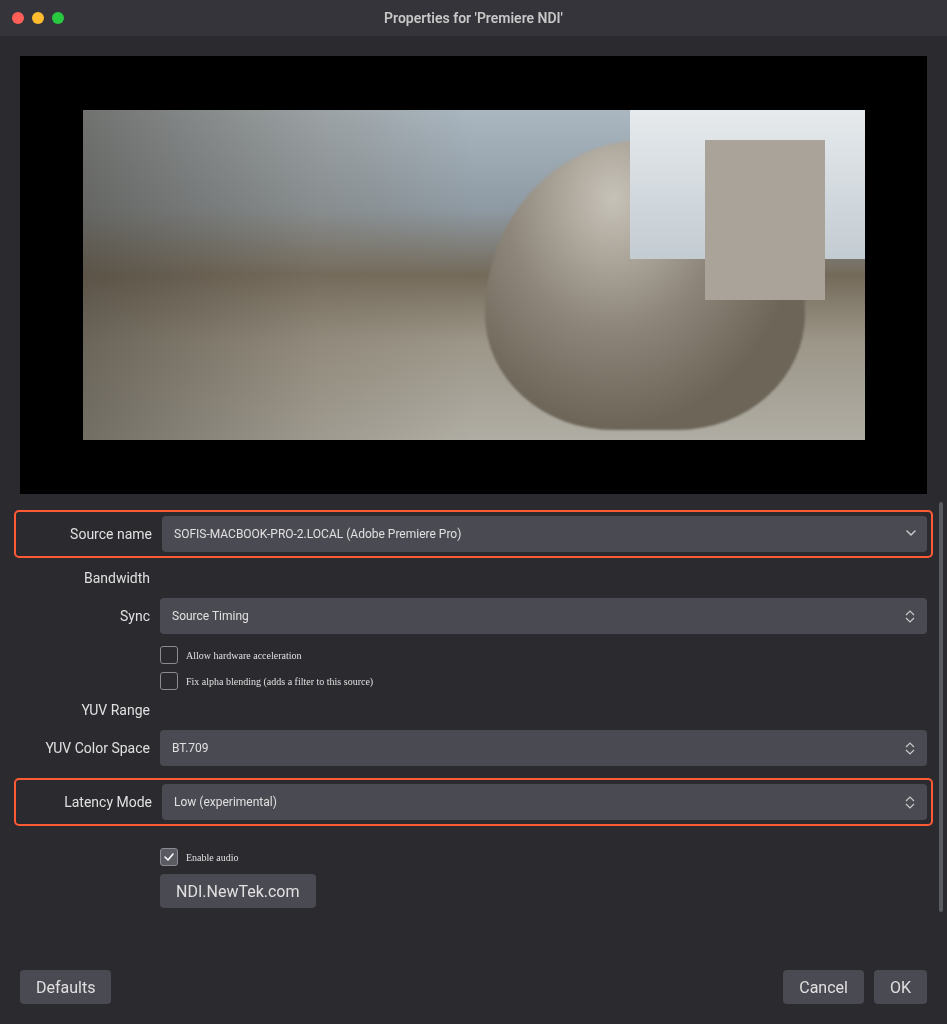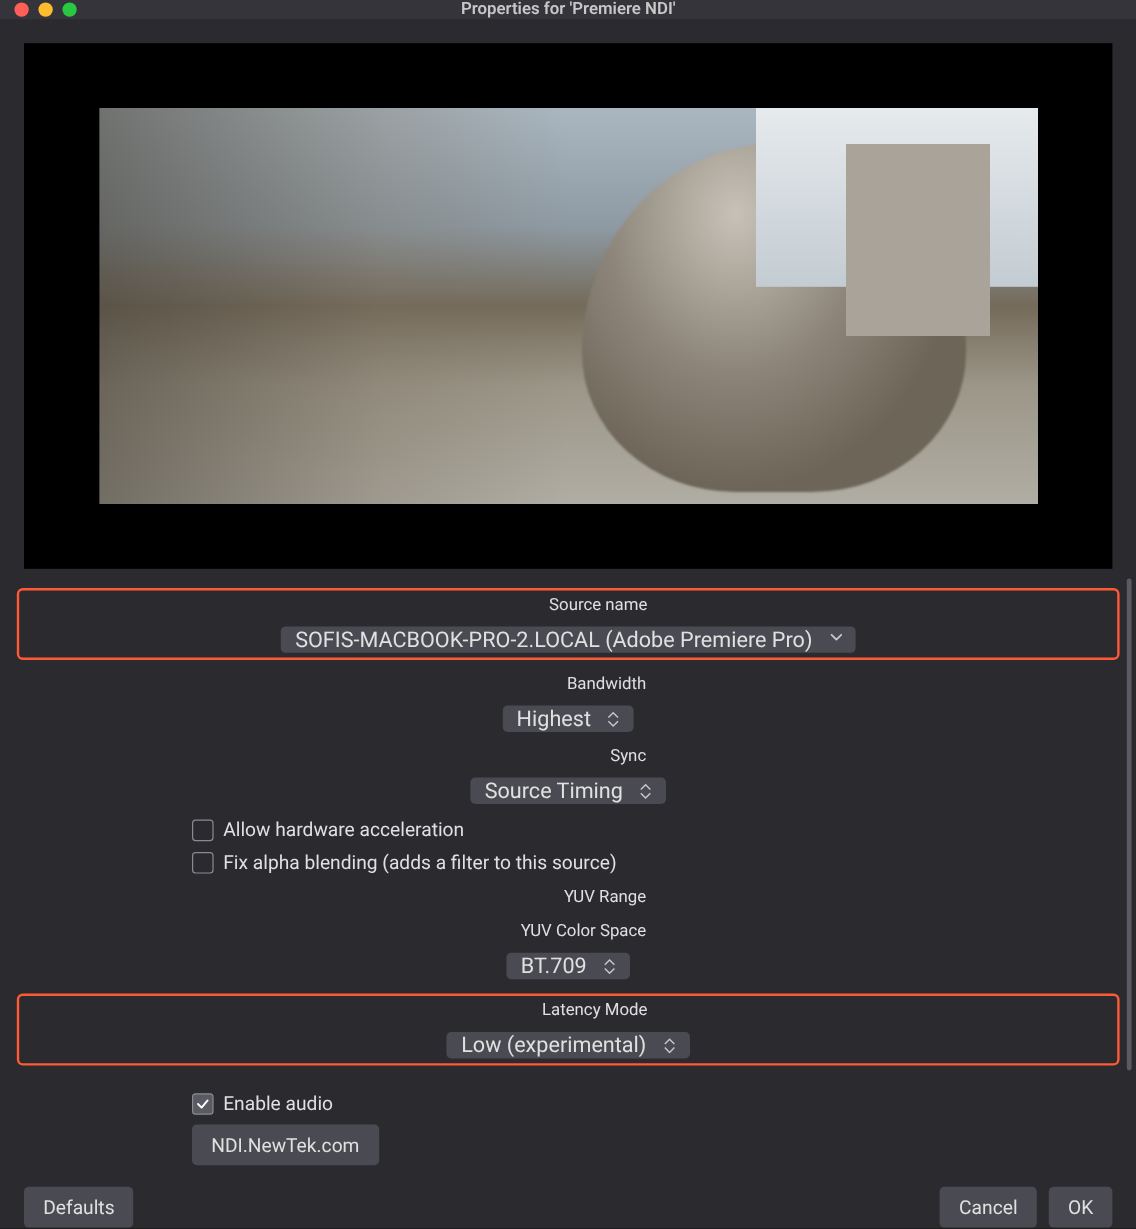--- a/index.html
+++ b/index.html
@@ -32,35 +32,35 @@
   
   .preview-img::before{content:"";position:absolute;right:60px;top:30px;width:320px;height:290px;background:radial-gradient(ellipse at 40% 20%,#c7c2b8 0%,#8d8579 40%,#6c6558 70%);border-radius:50% 50% 40% 40%/60% 60% 40% 40%;filter:blur(1px);}
   .preview-img::after{content:"";position:absolute;left:0;top:0;width:50%;height:100%;background:linear-gradient(90deg,rgba(74,68,58,.6),rgba(120,110,95,.3) 60%,transparent);}
   .sky{position:absolute;right:0;top:0;width:30%;height:45%;background:linear-gradient(180deg,#e6eaed,#c3ccd2);}
   .building{position:absolute;right:40px;top:30px;width:120px;height:160px;background:#a9a39a;}
 
   .form-scroll{flex:1;padding:8px 20px 4px 20px;position:relative;}
   .form-inner{position:relative;}
   .scroll-indicator{position:absolute;right:4px;top:0;width:4px;height:410px;background:#5a5a62;border-radius:2px;}
 
-  .row{display:flex;align-items:center;margin-bottom:12px;gap:10px;flex-direction:column;}
+  .row{display:flex;align-items:center;margin-bottom:12px;gap:10px;}
   .label{width:130px;text-align:right;color:var(--text);font-size:14px;flex-shrink:0;}
   .field-wrap{flex:1;position:relative;}
-  .select{width:100%;height:22px;background:var(--field);border:none;border-radius:4px;color:var(--text);padding:0 36px 0 12px;font-size:18px;display:flex;align-items:center;cursor:pointer;}
+  .select{width:100%;height:36px;background:var(--field);border:none;border-radius:4px;color:var(--text);padding:0 36px 0 12px;font-size:12px;display:flex;align-items:center;cursor:pointer;}
   .dd-icon{position:absolute;right:8px;top:50%;transform:translateY(-50%);width:18px;height:18px;display:flex;flex-direction:column;align-items:center;justify-content:center;gap:1px;color:#c8c8c8;}
   .chev-single{position:absolute;right:10px;top:50%;transform:translateY(-50%);}
   .hl{border:2px solid var(--highlight);border-radius:5px;padding:4px 4px;margin-left:-6px;margin-right:-6px;}
   .hl .label{margin-left:2px;}
 
   .checkbox-row{display:flex;align-items:center;gap:8px;margin-bottom:8px;margin-left:140px;}
   .checkbox{width:18px;height:18px;border:1px solid #8a8a92;border-radius:3px;background:transparent;display:flex;align-items:center;justify-content:center;cursor:pointer;flex-shrink:0;}
   .checkbox.checked{background:#5a5a62;}
   .checkbox.checked svg{display:block;}
   .checkbox svg{display:none;}
-  .cb-label{color:var(--text);font-size:16px;cursor:pointer;}
+  .cb-label{color:var(--text);font-size:10px;cursor:pointer;font-family:Liberation Serif, serif;}
 
   .link-btn{margin-left:140px;margin-top:4px;}
   .btn{height:34px;padding:0 16px;background:var(--btn);border:none;border-radius:4px;color:var(--text);font-size:16px;cursor:pointer;display:inline-flex;align-items:center;}
 
   .footer{display:flex;padding:14px 20px 20px 20px;gap:10px;}
   .footer .spacer{flex:1;}
 </style>
 </head>
 <body>
 
@@ -96,33 +96,20 @@
           <span class="chev-single">
             <svg width="12" height="12" viewBox="0 0 12 12">
                 <path d="M2 4l4 4 4-4" stroke="#c8c8c8" stroke-width="1.5" fill="none" stroke-linecap="round" stroke-linejoin="round"></path>
               </svg>
           </span>
         </div>
       </div>
 
       <div class="row">
         <div class="label">Bandwidth</div>
-        <div class="field-wrap">
-          <div class="select">
-            <span>Highest</span>
-          </div>
-          <span class="dd-icon">
-            <svg width="10" height="6" viewBox="0 0 10 6">
-                <path d="M1 5l4-4 4 4" stroke="#c8c8c8" stroke-width="1.2" fill="none"></path>
-              </svg>
-            <svg width="10" height="6" viewBox="0 0 10 6">
-                <path d="M1 1l4 4 4-4" stroke="#c8c8c8" stroke-width="1.2" fill="none"></path>
-              </svg>
-          </span>
-        </div>
       </div>
 
       <div class="row">
         <div class="label">Sync</div>
         <div class="field-wrap">
           <div class="select">
             <span>Source Timing</span>
           </div>
           <span class="dd-icon">
             <svg width="10" height="6" viewBox="0 0 10 6">

